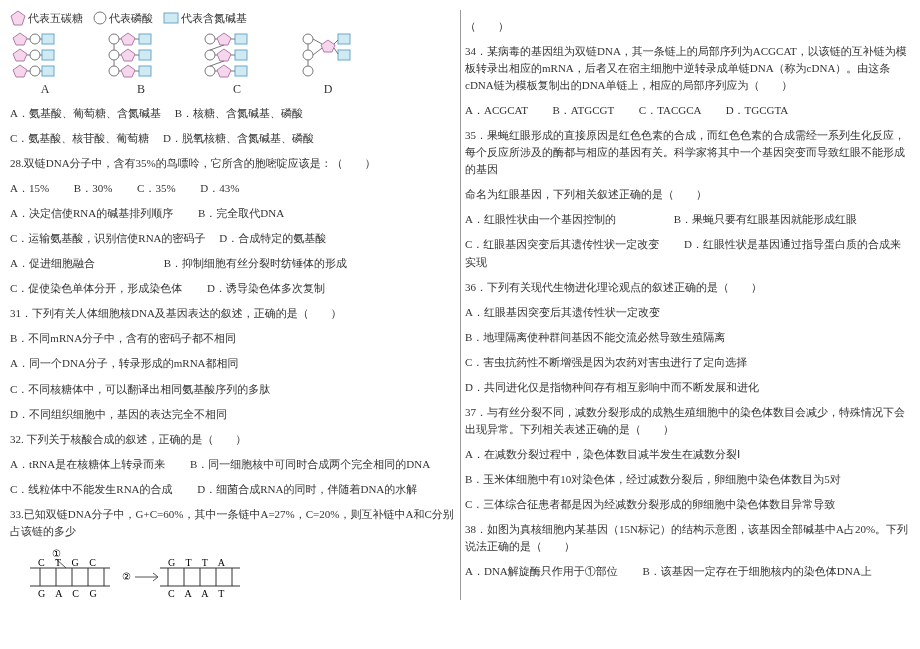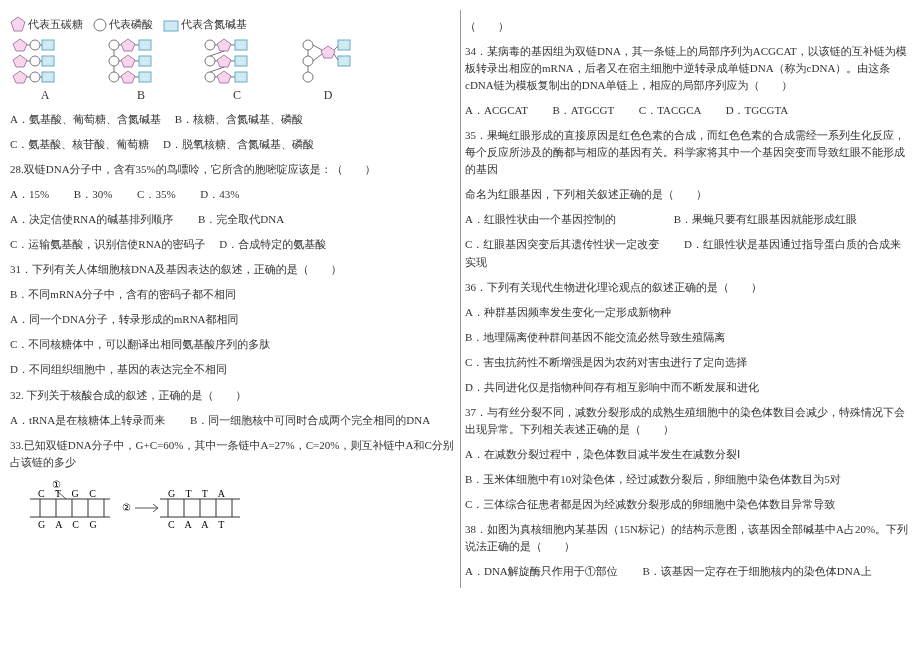--- a/index.html
+++ b/index.html
@@ -24,21 +24,21 @@
   }
   .vrule {
     position: absolute;
     left: 50%;
     top: 0;
     bottom: 0;
     border-left: 1px solid #999;
   }
   .p { margin: 8px 0; line-height: 1.55; }
   .legend { display: flex; align-items: center; gap: 10px; margin-bottom: 6px; }
-  .glyph { display: inline-flex; align-items: flex-end; gap: 2px; margin-top: 6px; }
+  .glyph { display: inline-flex; align-items: center; gap: 2px; }
   svg { display: block; }
   .diagrams { display: flex; gap: 26px; align-items: flex-start; margin-bottom: 4px; }
   .dia { display:flex; flex-direction: column; align-items:center; }
   .dlabel { text-align:center; font-size: 12px; margin-top:2px;}
   .dnaimg { margin-top:4px; }
 </style>
 </head>
 <body>
 
 <div class="page">
@@ -186,31 +186,43 @@
 
   <div class="p">
     <span>A．决定信使RNA的碱基排列顺序</span>　　
     <span>B．完全取代DNA</span>
   </div>
   <div class="p">
     <span>C．运输氨基酸，识别信使RNA的密码子</span>　
     <span>D．合成特定的氨基酸</span>
   </div>
 
+  <div class="p">
+    <span>A．促进细胞融合</span>　　　　　　
+    <span>B．抑制细胞有丝分裂时纺锤体的形成</span>
+  </div>
+  <div class="p">
+    <span>C．促使染色单体分开，形成染色体</span>　　
+    <span>D．诱导染色体多次复制</span>
+  </div>
 
   <div class="p">31．下列有关人体细胞核DNA及基因表达的叙述，正确的是（　　）</div>
   <div class="p">B．不同mRNA分子中，含有的密码子都不相同</div>
   <div class="p">A．同一个DNA分子，转录形成的mRNA都相同</div>
   <div class="p">C．不同核糖体中，可以翻译出相同氨基酸序列的多肽</div>
   <div class="p">D．不同组织细胞中，基因的表达完全不相同</div>
 
   <div class="p">32. 下列关于核酸合成的叙述，正确的是（　　）</div>
   <div class="p">
     <span>A．tRNA是在核糖体上转录而来</span>　　
     <span>B．同一细胞核中可同时合成两个完全相同的DNA</span>
+  </div>
+  <div class="p">
+    <span>C．线粒体中不能发生RNA的合成</span>　　
+    <span>D．细菌合成RNA的同时，伴随着DNA的水解</span>
   </div>
 
   <div class="p">33.已知双链DNA分子中，G+C=60%，其中一条链中A=27%，C=20%，则互补链中A和C分别占该链的多少</div>
 
   <div class="dnaimg">
     <svg width="250" height="52">
       <text x="42" y="9" font-size="10">①</text>
       <line x1="46" y1="11" x2="56" y2="20" stroke="#555"></line>
       <line x1="20" y1="20" x2="100" y2="20" stroke="#333"></line>
           <line x1="150" y1="20" x2="230" y2="20" stroke="#333"></line>
@@ -257,21 +269,21 @@
   <div class="p">
     <span>A．红眼性状由一个基因控制的</span>　　　　　
     <span>B．果蝇只要有红眼基因就能形成红眼</span>
   </div>
   <div class="p">
     <span>C．红眼基因突变后其遗传性状一定改变</span>　　
     <span>D．红眼性状是基因通过指导蛋白质的合成来实现</span>
   </div>
 
   <div class="p">36．下列有关现代生物进化理论观点的叙述正确的是（　　）</div>
-  <div class="p">A．种群基因频率发生变化一定形成新物种</div>
+  <div class="p">A．红眼基因突变后其遗传性状一定改变</div>
   <div class="p">B．地理隔离使种群间基因不能交流必然导致生殖隔离</div>
   <div class="p">C．害虫抗药性不断增强是因为农药对害虫进行了定向选择</div>
   <div class="p">D．共同进化仅是指物种间存有相互影响中而不断发展和进化</div>
 
   <div class="p">37．与有丝分裂不同，减数分裂形成的成熟生殖细胞中的染色体数目会减少，特殊情况下会出现异常。下列相关表述正确的是（　　）</div>
   <div class="p">A．在减数分裂过程中，染色体数目减半发生在减数分裂Ⅰ</div>
   <div class="p">B．玉米体细胞中有10对染色体，经过减数分裂后，卵细胞中染色体数目为5对</div>
   <div class="p">C．三体综合征患者都是因为经减数分裂形成的卵细胞中染色体数目异常导致</div>
 
   <div class="p">38．如图为真核细胞内某基因（15N标记）的结构示意图，该基因全部碱基中A占20%。下列说法正确的是（　　）</div>

